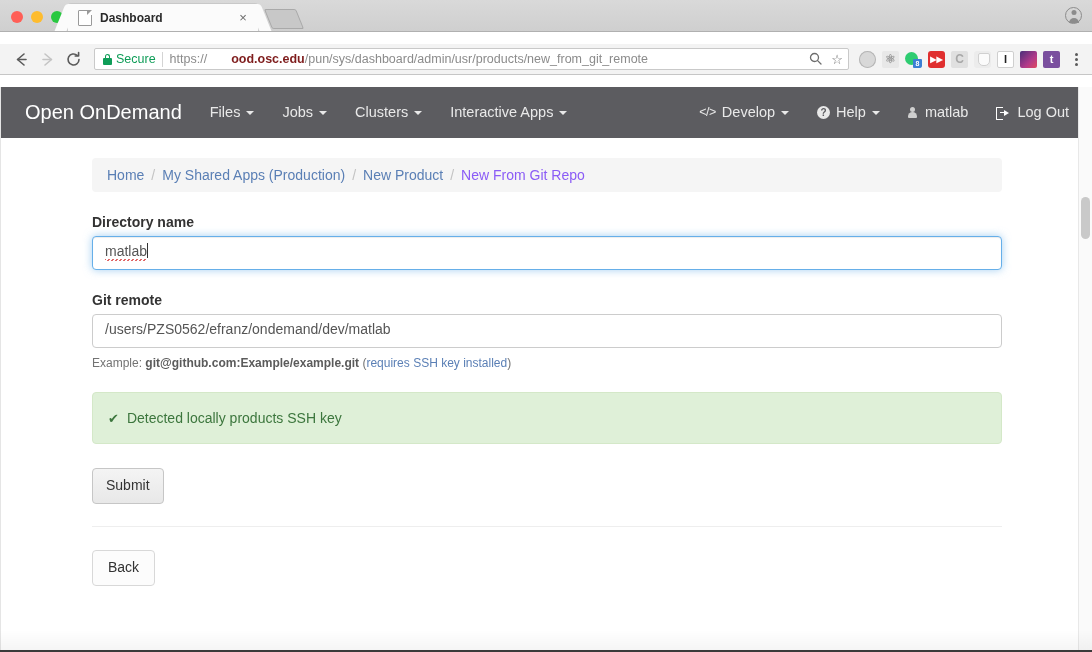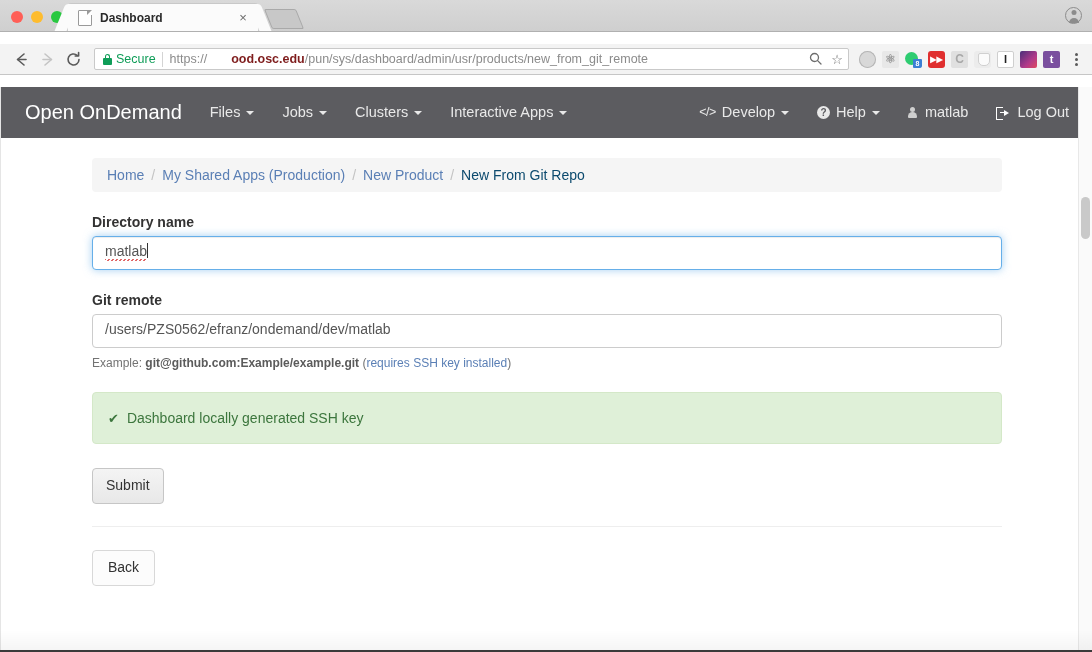--- a/index.html
+++ b/index.html
@@ -236,21 +236,21 @@
   .breadcrumb {
     background: #f5f5f5;
     border-radius: 4px;
     padding: 9px 15px;
     margin-top: 20px;
     font-size: 14px;
     display: flex; align-items: center; flex-wrap: wrap;
   }
   .breadcrumb a { color:#5a7fb5; text-decoration:none; cursor:pointer; }
   .breadcrumb .sep { color:#c3c3c3; margin: 0 7px; }
-  .breadcrumb .active { color:#0c4a6e; }
+  .breadcrumb .active { color:#8b5cf6; }
 
   .form-group { margin-top: 22px; }
   .ctrl-label {
     display:block; font-size:14px; font-weight:bold; color:#333;
     margin-bottom: 6px;
   }
   .form-control {
     display:block; width:100%; height: 34px;
     padding: 6px 12px;
     font-size: 14px; color: #555;
@@ -490,21 +490,21 @@
         </div>
 
         <div class="form-group">
           <label class="ctrl-label">Git remote</label>
           <div class="form-control"><span>/users/PZS0562/efranz/ondemand/dev/matlab</span></div>
           <div class="help-block"><span>Example: </span><b>git@github.com:Example/example.git</b><span> (</span><a>requires SSH key installed</a><span>)</span></div>
         </div>
 
         <div class="alert-success">
           <span class="check-glyph">✔</span>
-          <span>Dashboard locally generated SSH key</span>
+          <span>Detected locally products SSH key</span>
         </div>
 
         <div class="submit-row">
           <button class="btn btn-default">Submit</button>
           
         </div>
 
         <hr class="hr">
 
         <div class="back-row">

